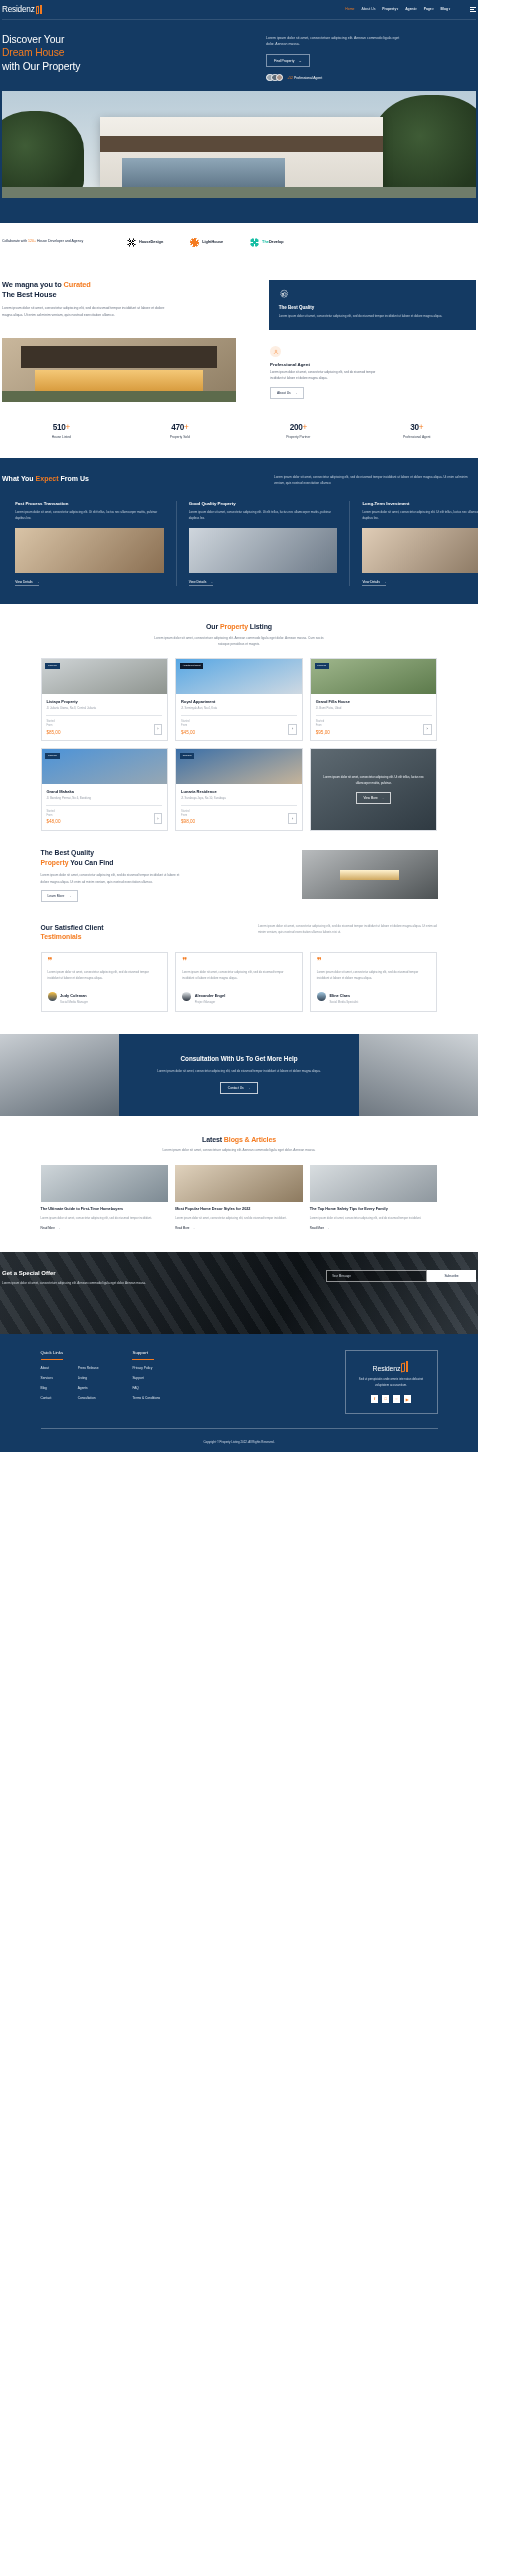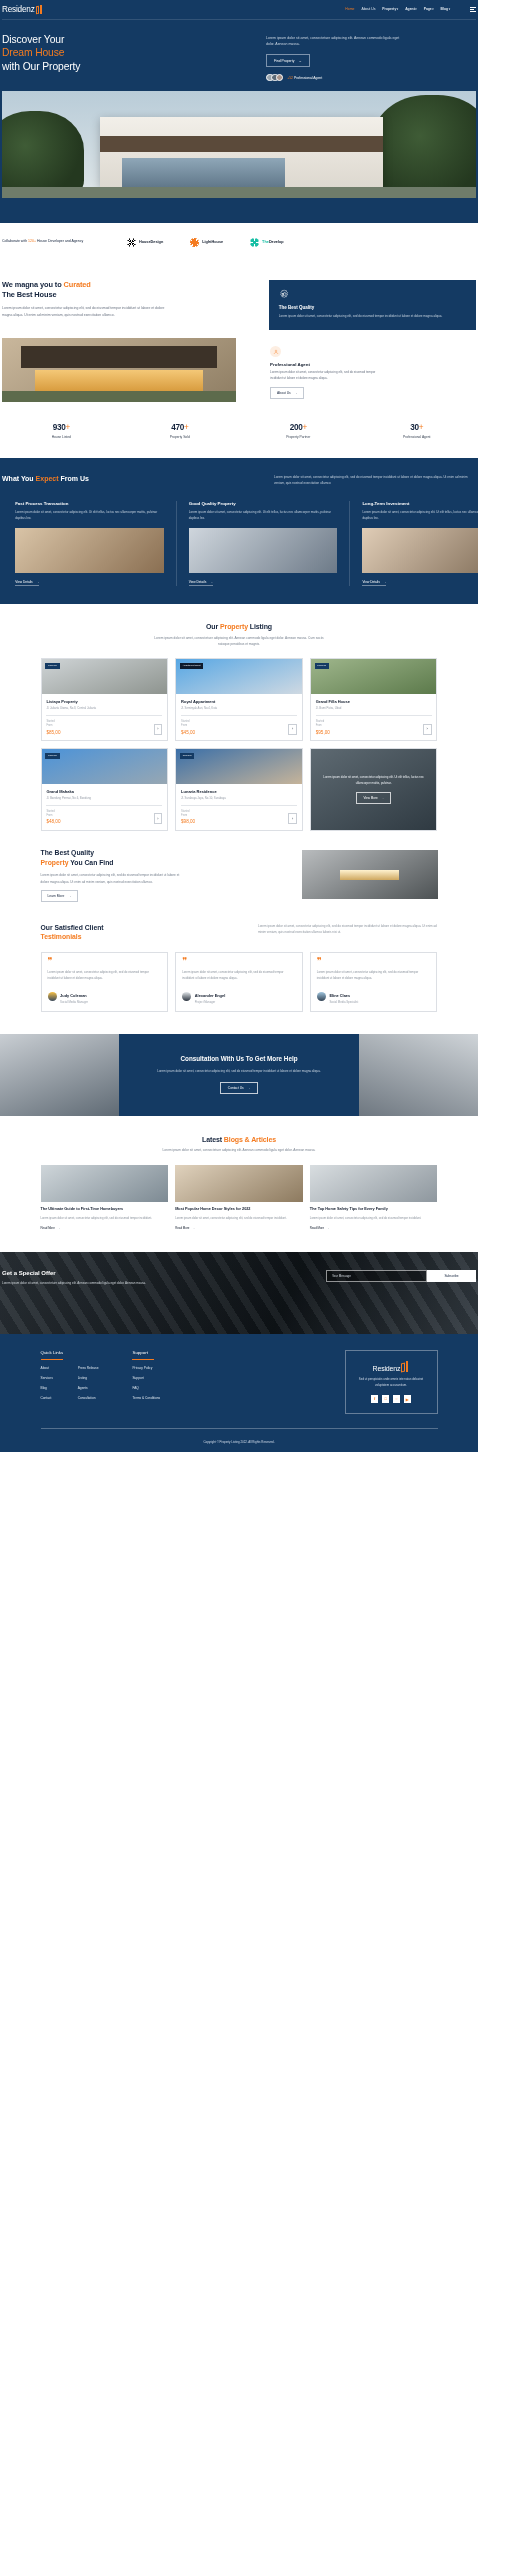--- a/index.html
+++ b/index.html
@@ -385,21 +385,21 @@
         <div class="agent-p">Lorem ipsum dolor sit amet, consectetur adipiscing elit, sed do eiusmod tempor incididunt ut labore et dolore magna aliqua.</div>
         <a class="btn-light">
           <span>About Us</span>
           <span>→</span>
         </a>
       </div>
     </div>
 
     <div class="stats">
       <div class="stat">
-        <div class="stat-n"><span>930</span><em>+</em></div>
+        <div class="stat-n"><span>510</span><em>+</em></div>
         <div class="stat-l">House Listed</div>
       </div>
       <div class="stat">
         <div class="stat-n"><span>470</span><em>+</em></div>
         <div class="stat-l">Property Sold</div>
       </div>
       <div class="stat">
         <div class="stat-n"><span>200</span><em>+</em></div>
         <div class="stat-l">Property Partner</div>
       </div>

